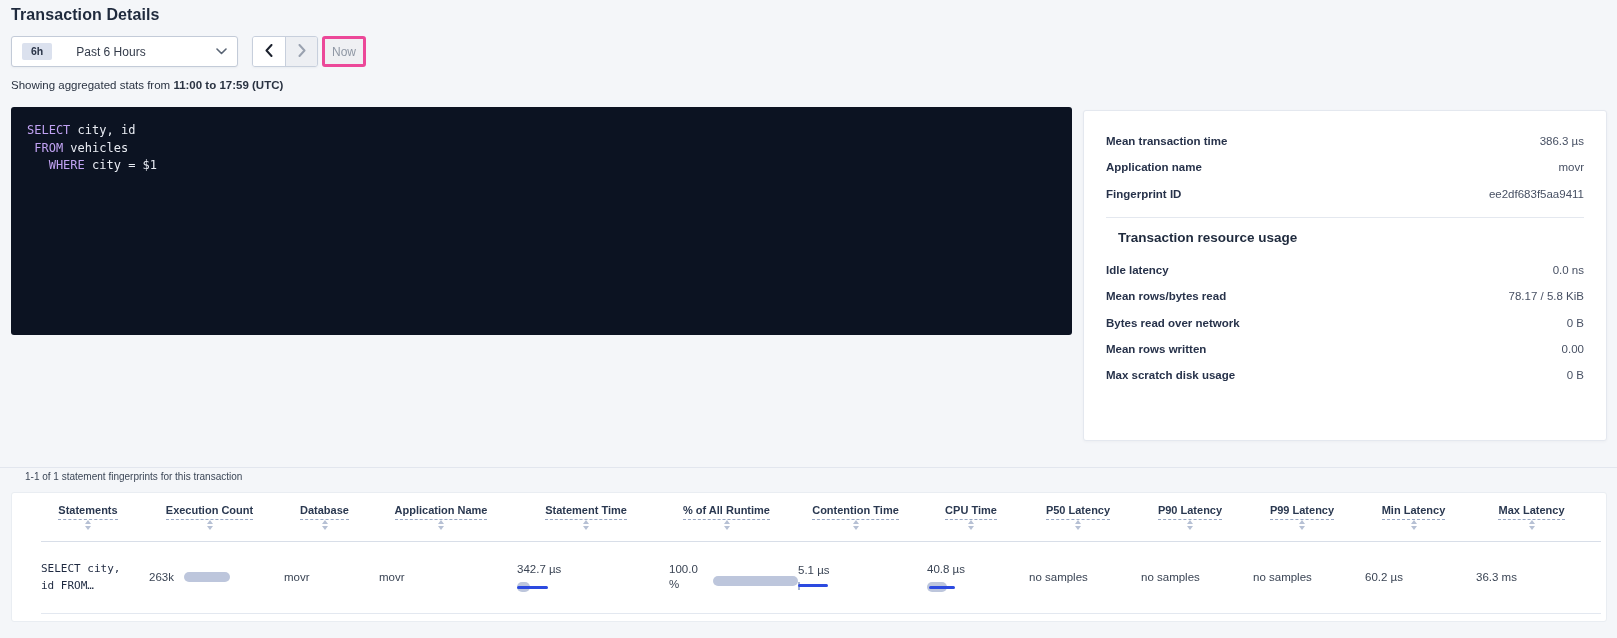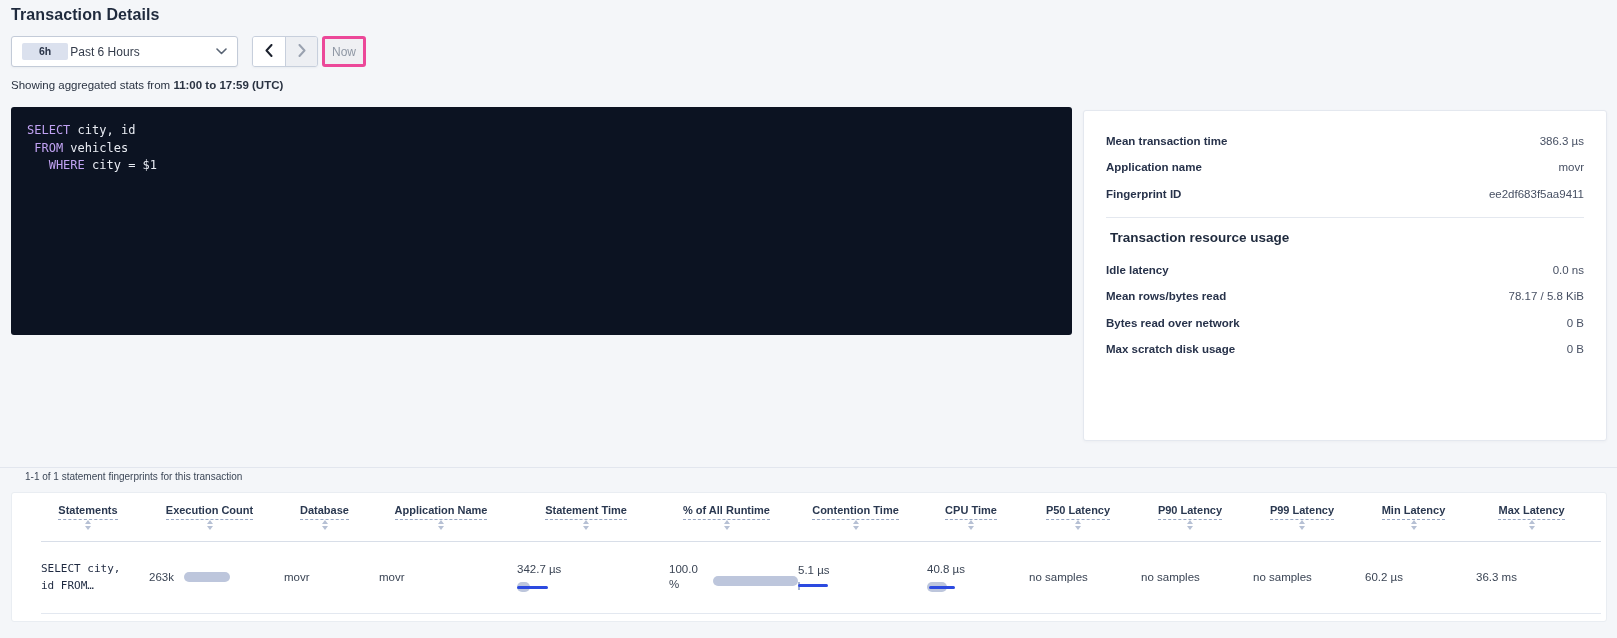--- a/index.html
+++ b/index.html
@@ -20,21 +20,21 @@
   }
   .range-select {
     position:absolute; left:11px; top:36px; width:227px; height:31px;
     background:#fff; border:1px solid #c3cbd8; border-radius:3px;
     display:flex; align-items:center; padding:0 10px; cursor:pointer;
     box-shadow:0 1px 2px rgba(40,50,70,.05);
     font-family:inherit;
   }
   .range-badge {
     background:#dbe1ee; color:#2a3448; font-size:10.5px; font-weight:700;
-    border-radius:2px; padding:3px 17px; margin-right:2px; line-height:1;
+    border-radius:2px; padding:3px 9px; margin-right:24px; line-height:1;
   }
   .range-label { font-size:12px; color:#333b4a; }
   .range-chevron { margin-left:auto; display:flex; }
   .arrow-group {
     position:absolute; left:252px; top:36px; height:31px;
     display:flex; border:1px solid #c7cfdc; border-radius:3px; overflow:hidden;
     box-shadow:0 1px 2px rgba(40,50,70,.05);
   }
   .arrow-btn {
     width:32px; height:100%; border:none; display:flex; align-items:center; justify-content:center;
@@ -65,21 +65,21 @@
   .summary-card {
     position:absolute; left:1083px; top:110px; width:524px; height:331px;
     background:#fff; border:1px solid #e4e8ef; border-radius:3px;
     padding:17px 22px 0 22px;
     box-shadow:0 1px 3px rgba(40,50,70,.04);
   }
   .s-row { display:flex; justify-content:space-between; align-items:center; height:26.3px; }
   .s-label { font-size:11.5px; font-weight:700; color:#27324a; }
   .s-value { font-size:11.5px; color:#475063; }
   .s-divider { border-top:1px solid #e4e8ef; margin:10px 0 12px 0; }
-  .s-heading { font-size:13.5px; font-weight:700; color:#1f2a3d; margin:2px 0 12px 4px; }
+  .s-heading { font-size:13.5px; font-weight:700; color:#1f2a3d; margin:2px 0 12px 12px; }
 
   
   .section-divider { position:absolute; left:0; top:467px; width:1617px; border-top:1px solid #e2e6ee; }
   .count-text { position:absolute; left:25px; top:471px; font-size:10px; color:#3c4757; }
   .table-card {
     position:absolute; left:11px; top:492px; width:1596px; height:130px;
     background:#fff; border:1px solid #e9edf2; border-radius:3px;
     padding:0 20px 0 29px; overflow:hidden;
   }
   table { border-collapse:collapse; table-layout:fixed; width:100%; }
@@ -174,20 +174,24 @@
       <span class="s-label">Idle latency</span>
       <span class="s-value">0.0 ns</span>
     </div>
     <div class="s-row">
       <span class="s-label">Mean rows/bytes read</span>
       <span class="s-value">78.17 / 5.8 KiB</span>
     </div>
     <div class="s-row">
       <span class="s-label">Bytes read over network</span>
       <span class="s-value">0 B</span>
+    </div>
+    <div class="s-row">
+      <span class="s-label">Mean rows written</span>
+      <span class="s-value">0.00</span>
     </div>
     <div class="s-row">
       <span class="s-label">Max scratch disk usage</span>
       <span class="s-value">0 B</span>
     </div>
   </aside>
 
   <div class="section-divider"></div>
   <p class="count-text">1-1 of 1 statement fingerprints for this transaction</p>
 

